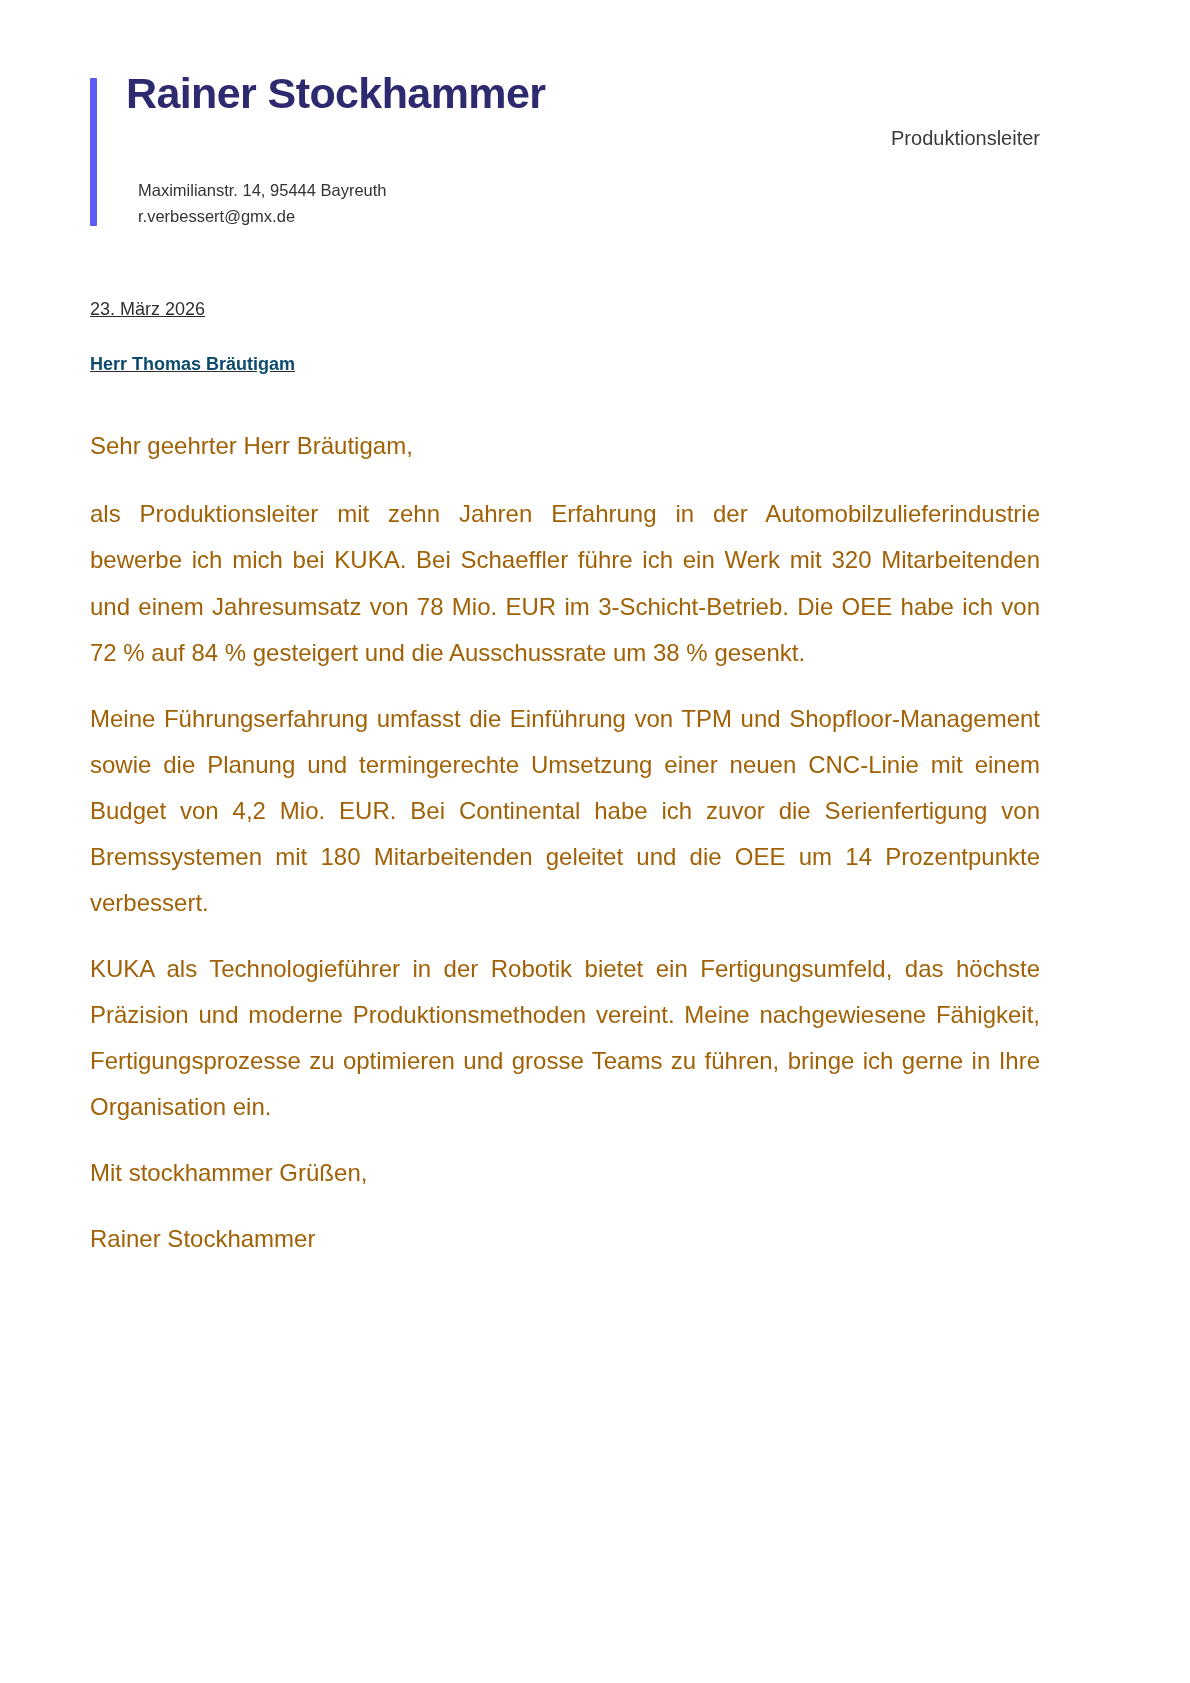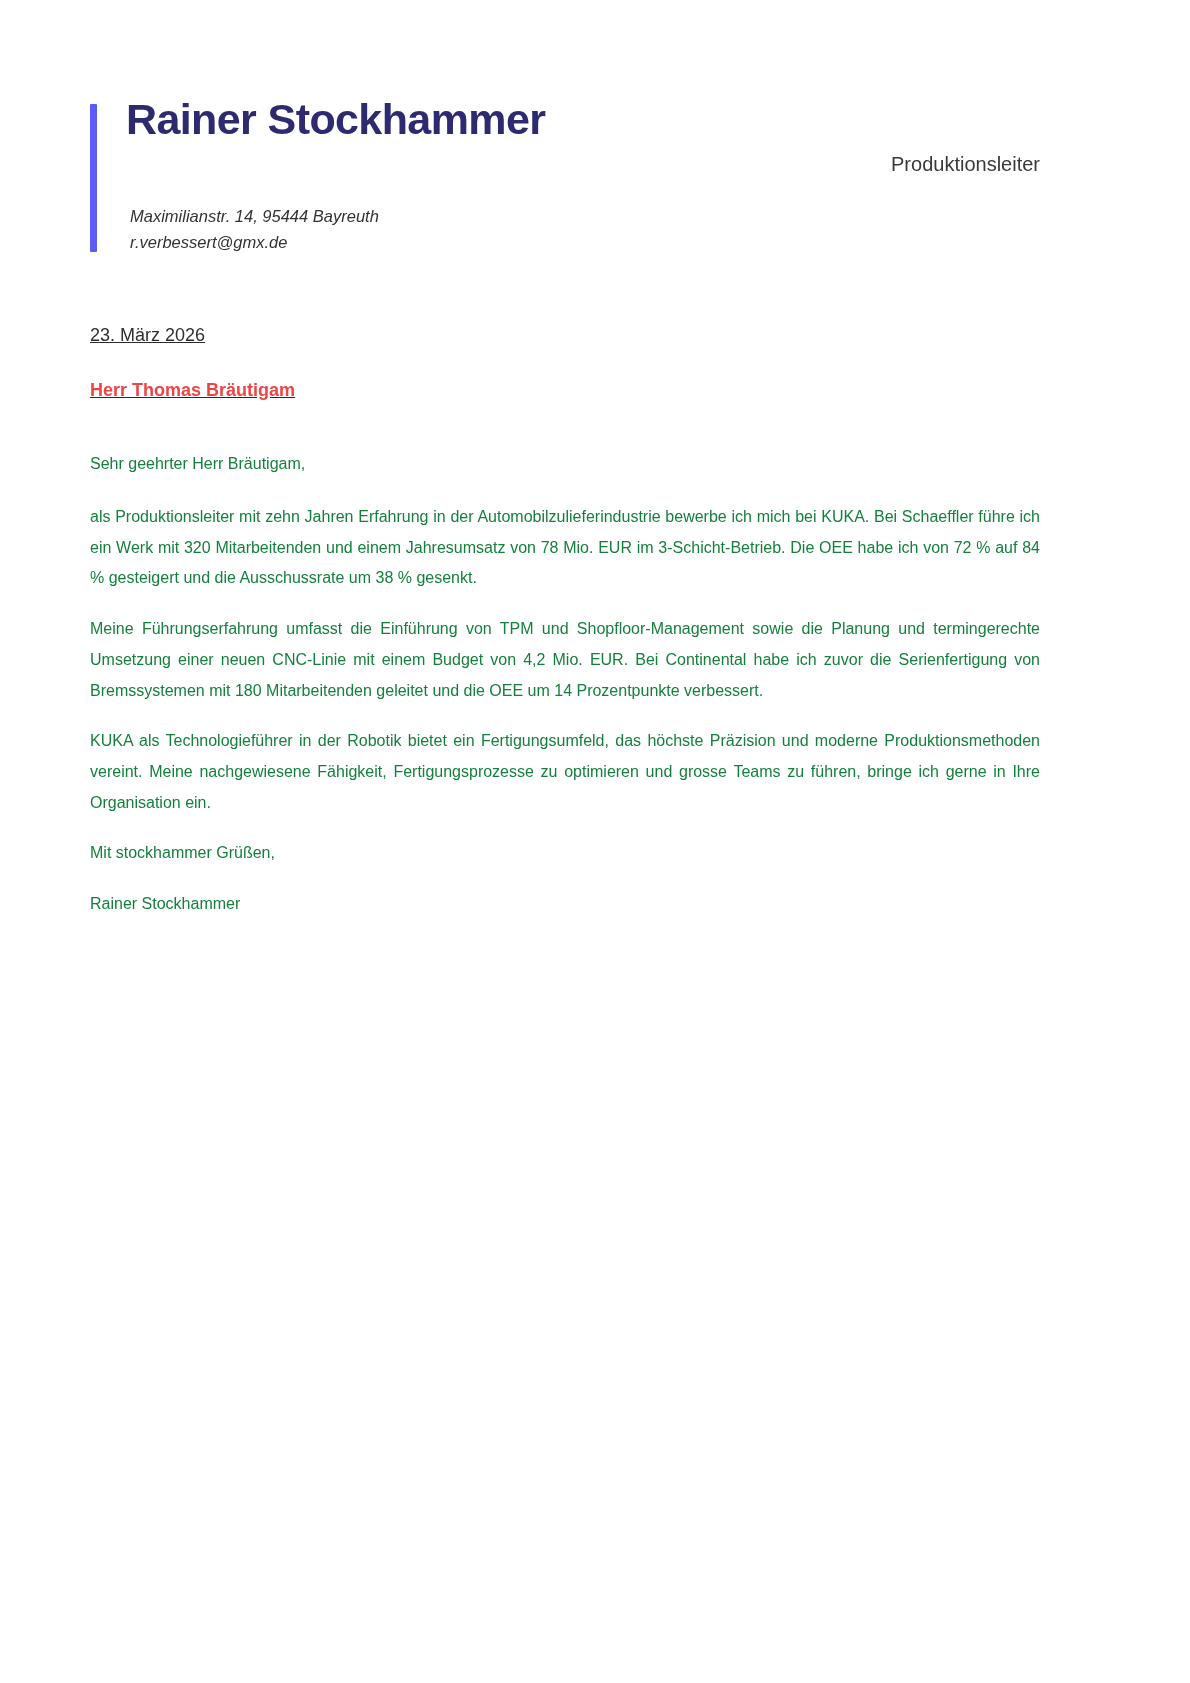--- a/index.html
+++ b/index.html
@@ -15,21 +15,21 @@
     font-family: "Liberation Sans", "DejaVu Sans", sans-serif;
     color: #2b2b2b;
     -webkit-font-smoothing: antialiased;
   }
 
   .page {
     position: relative;
     width: 1190px;
     min-height: 1683px;
     box-sizing: border-box;
-    padding: 94px 150px 60px 90px;
+    padding: 68px 150px 60px 90px;
     background: #ffffff;
   }
 
   
   .letterhead {
     position: relative;
     padding-left: 36px;
     margin-bottom: 66px;
   }
 
@@ -56,23 +56,22 @@
     font-size: 20px;
     font-weight: 400;
     line-height: 1.3;
     color: #3a3a3a;
     margin: 0 0 26px 0;
     text-align: right;
   }
 
   .contact-list {
     list-style: none;
-    margin: 4px;
+    margin: 12px;
     padding: 0;
-    font-style: italic;
   }
 
   .contact-list li {
     font-size: 16.5px;
     line-height: 1.62;
     color: #333333;
   }
 
   
   .meta-block {
@@ -84,36 +83,36 @@
     font-size: 18px;
     line-height: 1.5;
     color: #2f2f2f;
     margin: 0 0 28px 0;
   }
 
   .recipient-name {
     font-size: 18px;
     font-weight: 700;
     line-height: 1.45;
-    color: #ef4444;
+    color: #0c4a6e;
     margin: 0 0 4px 0;
   }
 
   .recipient-company {
     font-size: 17px;
     line-height: 1.45;
     color: #333333;
     margin: 0;
   }
 
   
   .letter-body p {
-    font-size: 16px;
+    font-size: 24px;
     line-height: 1.92;
-    color: #15803d;
+    color: #a16207;
     margin: 0 0 20px 0;
     text-align: justify;
     -webkit-hyphens: none;
     hyphens: none;
   }
 
   .letter-body p.flush {
     text-align: left;
   }
 

